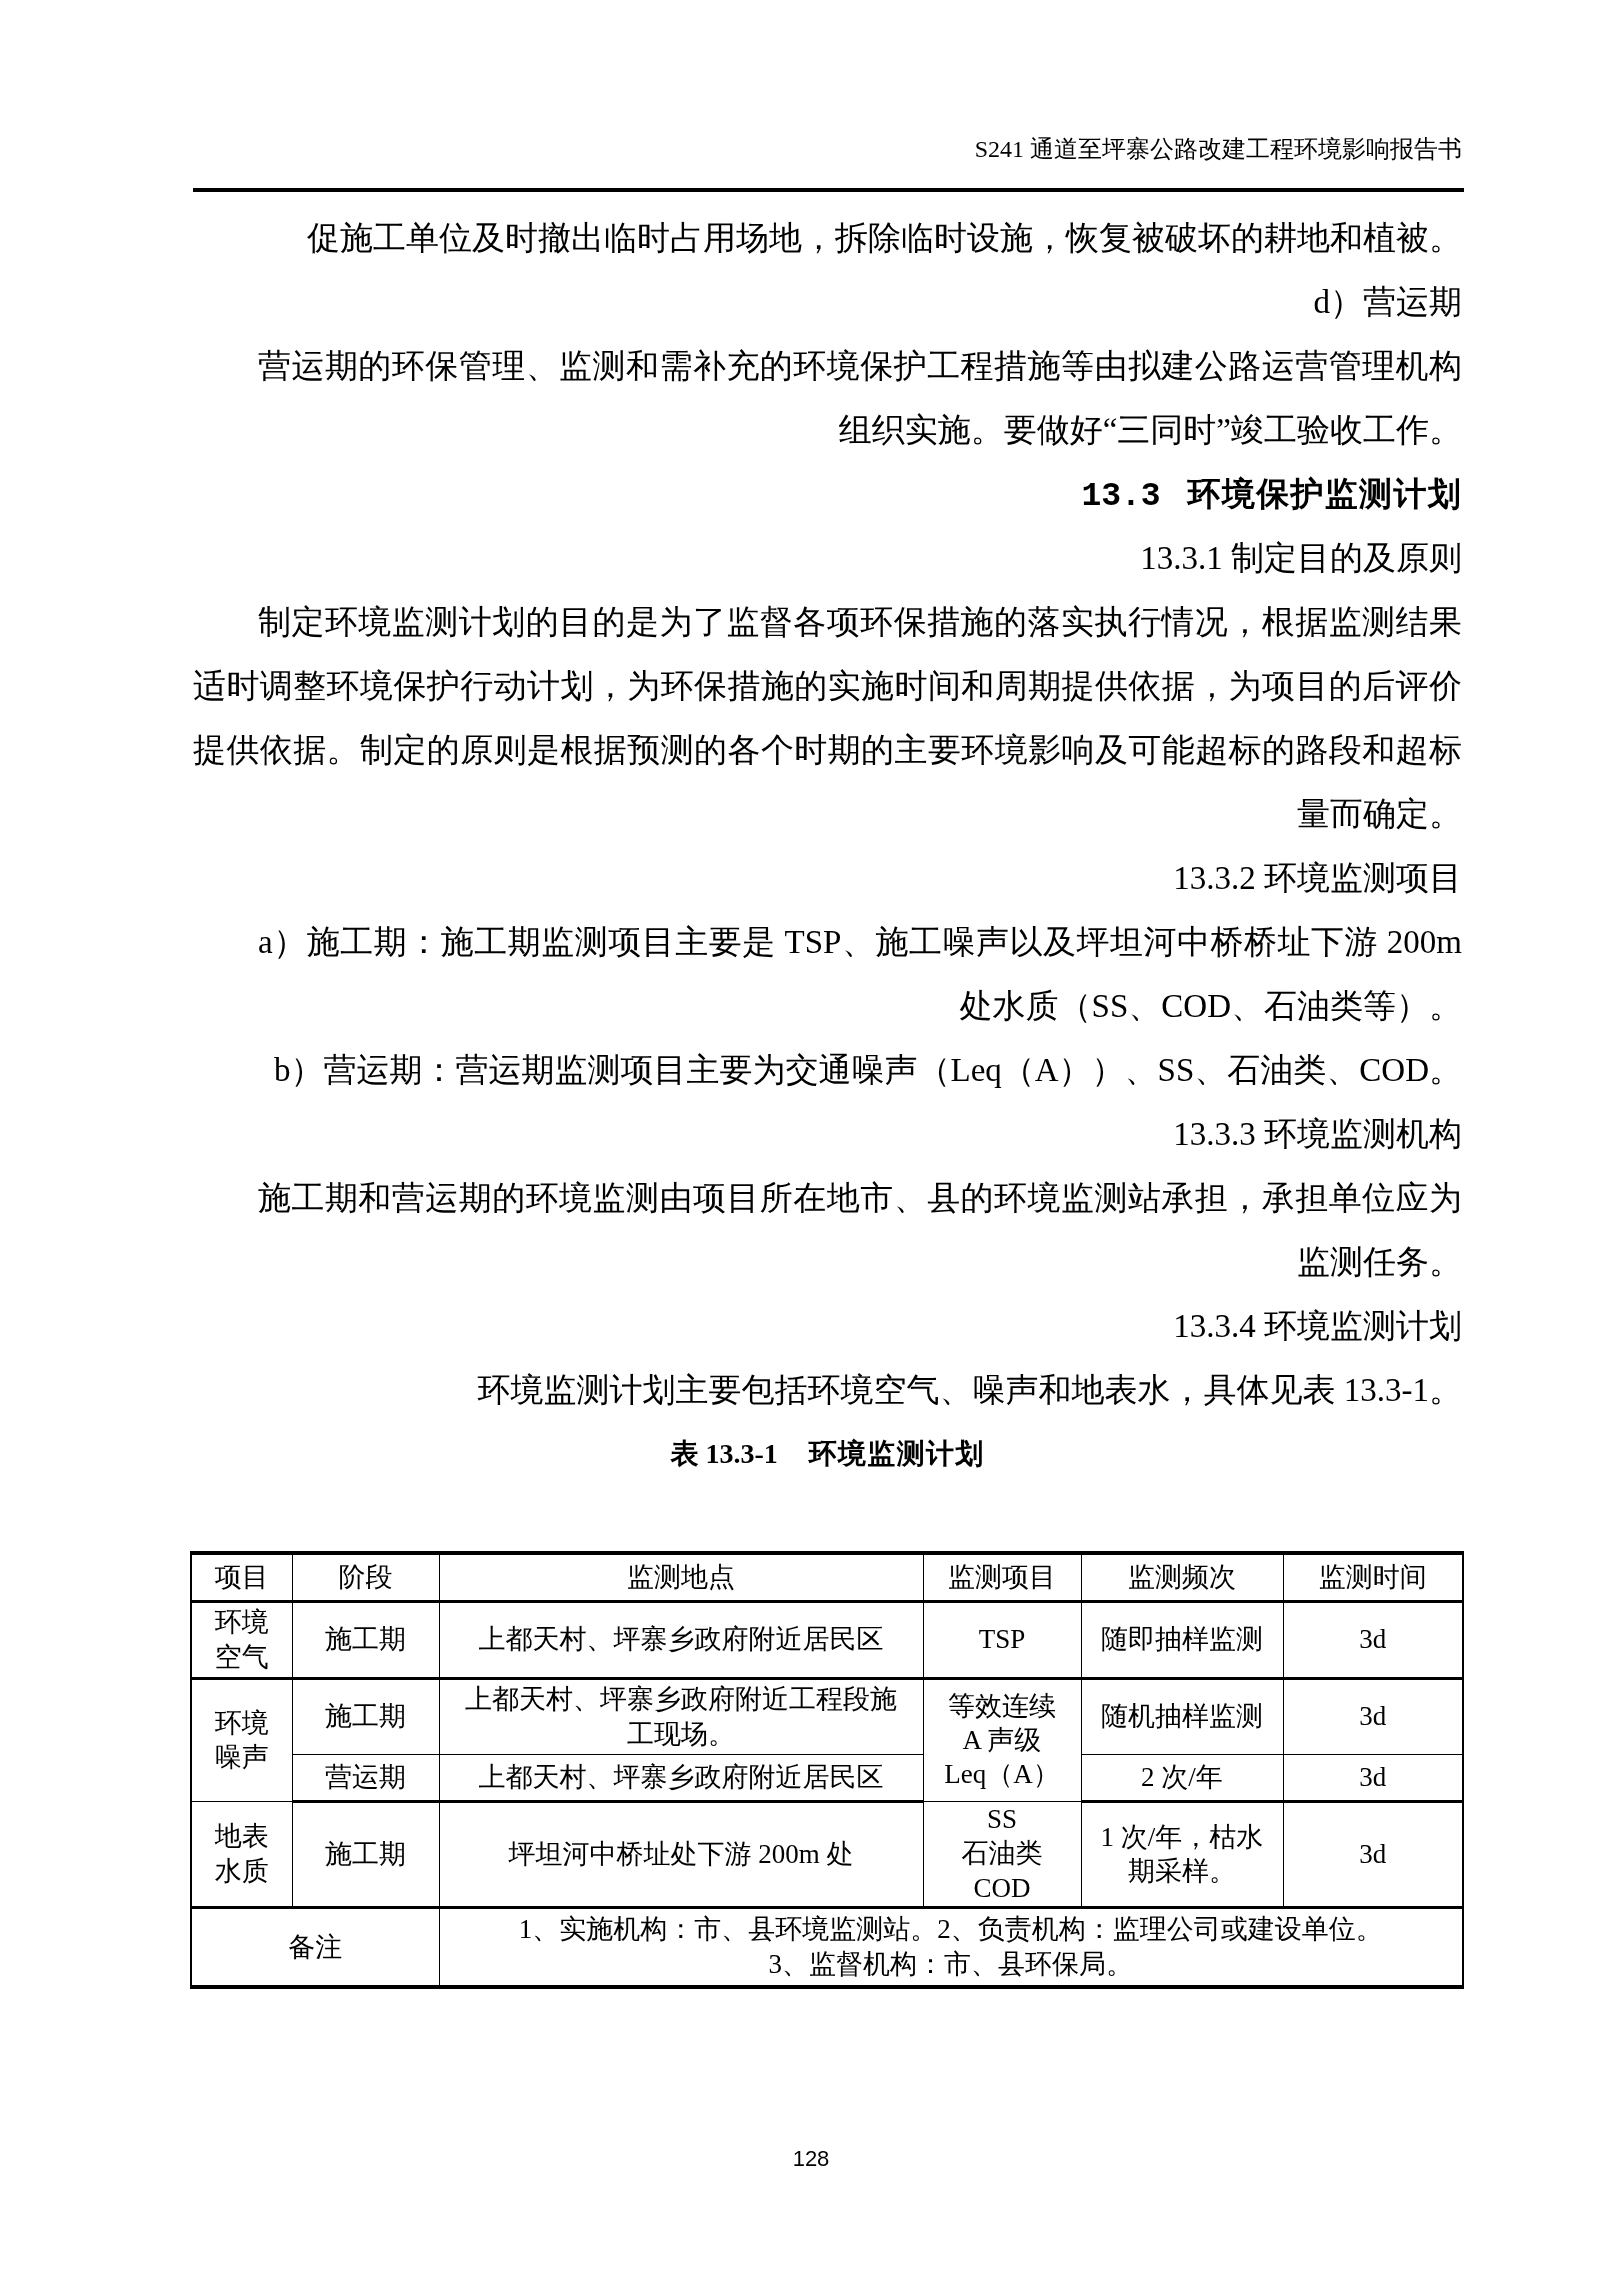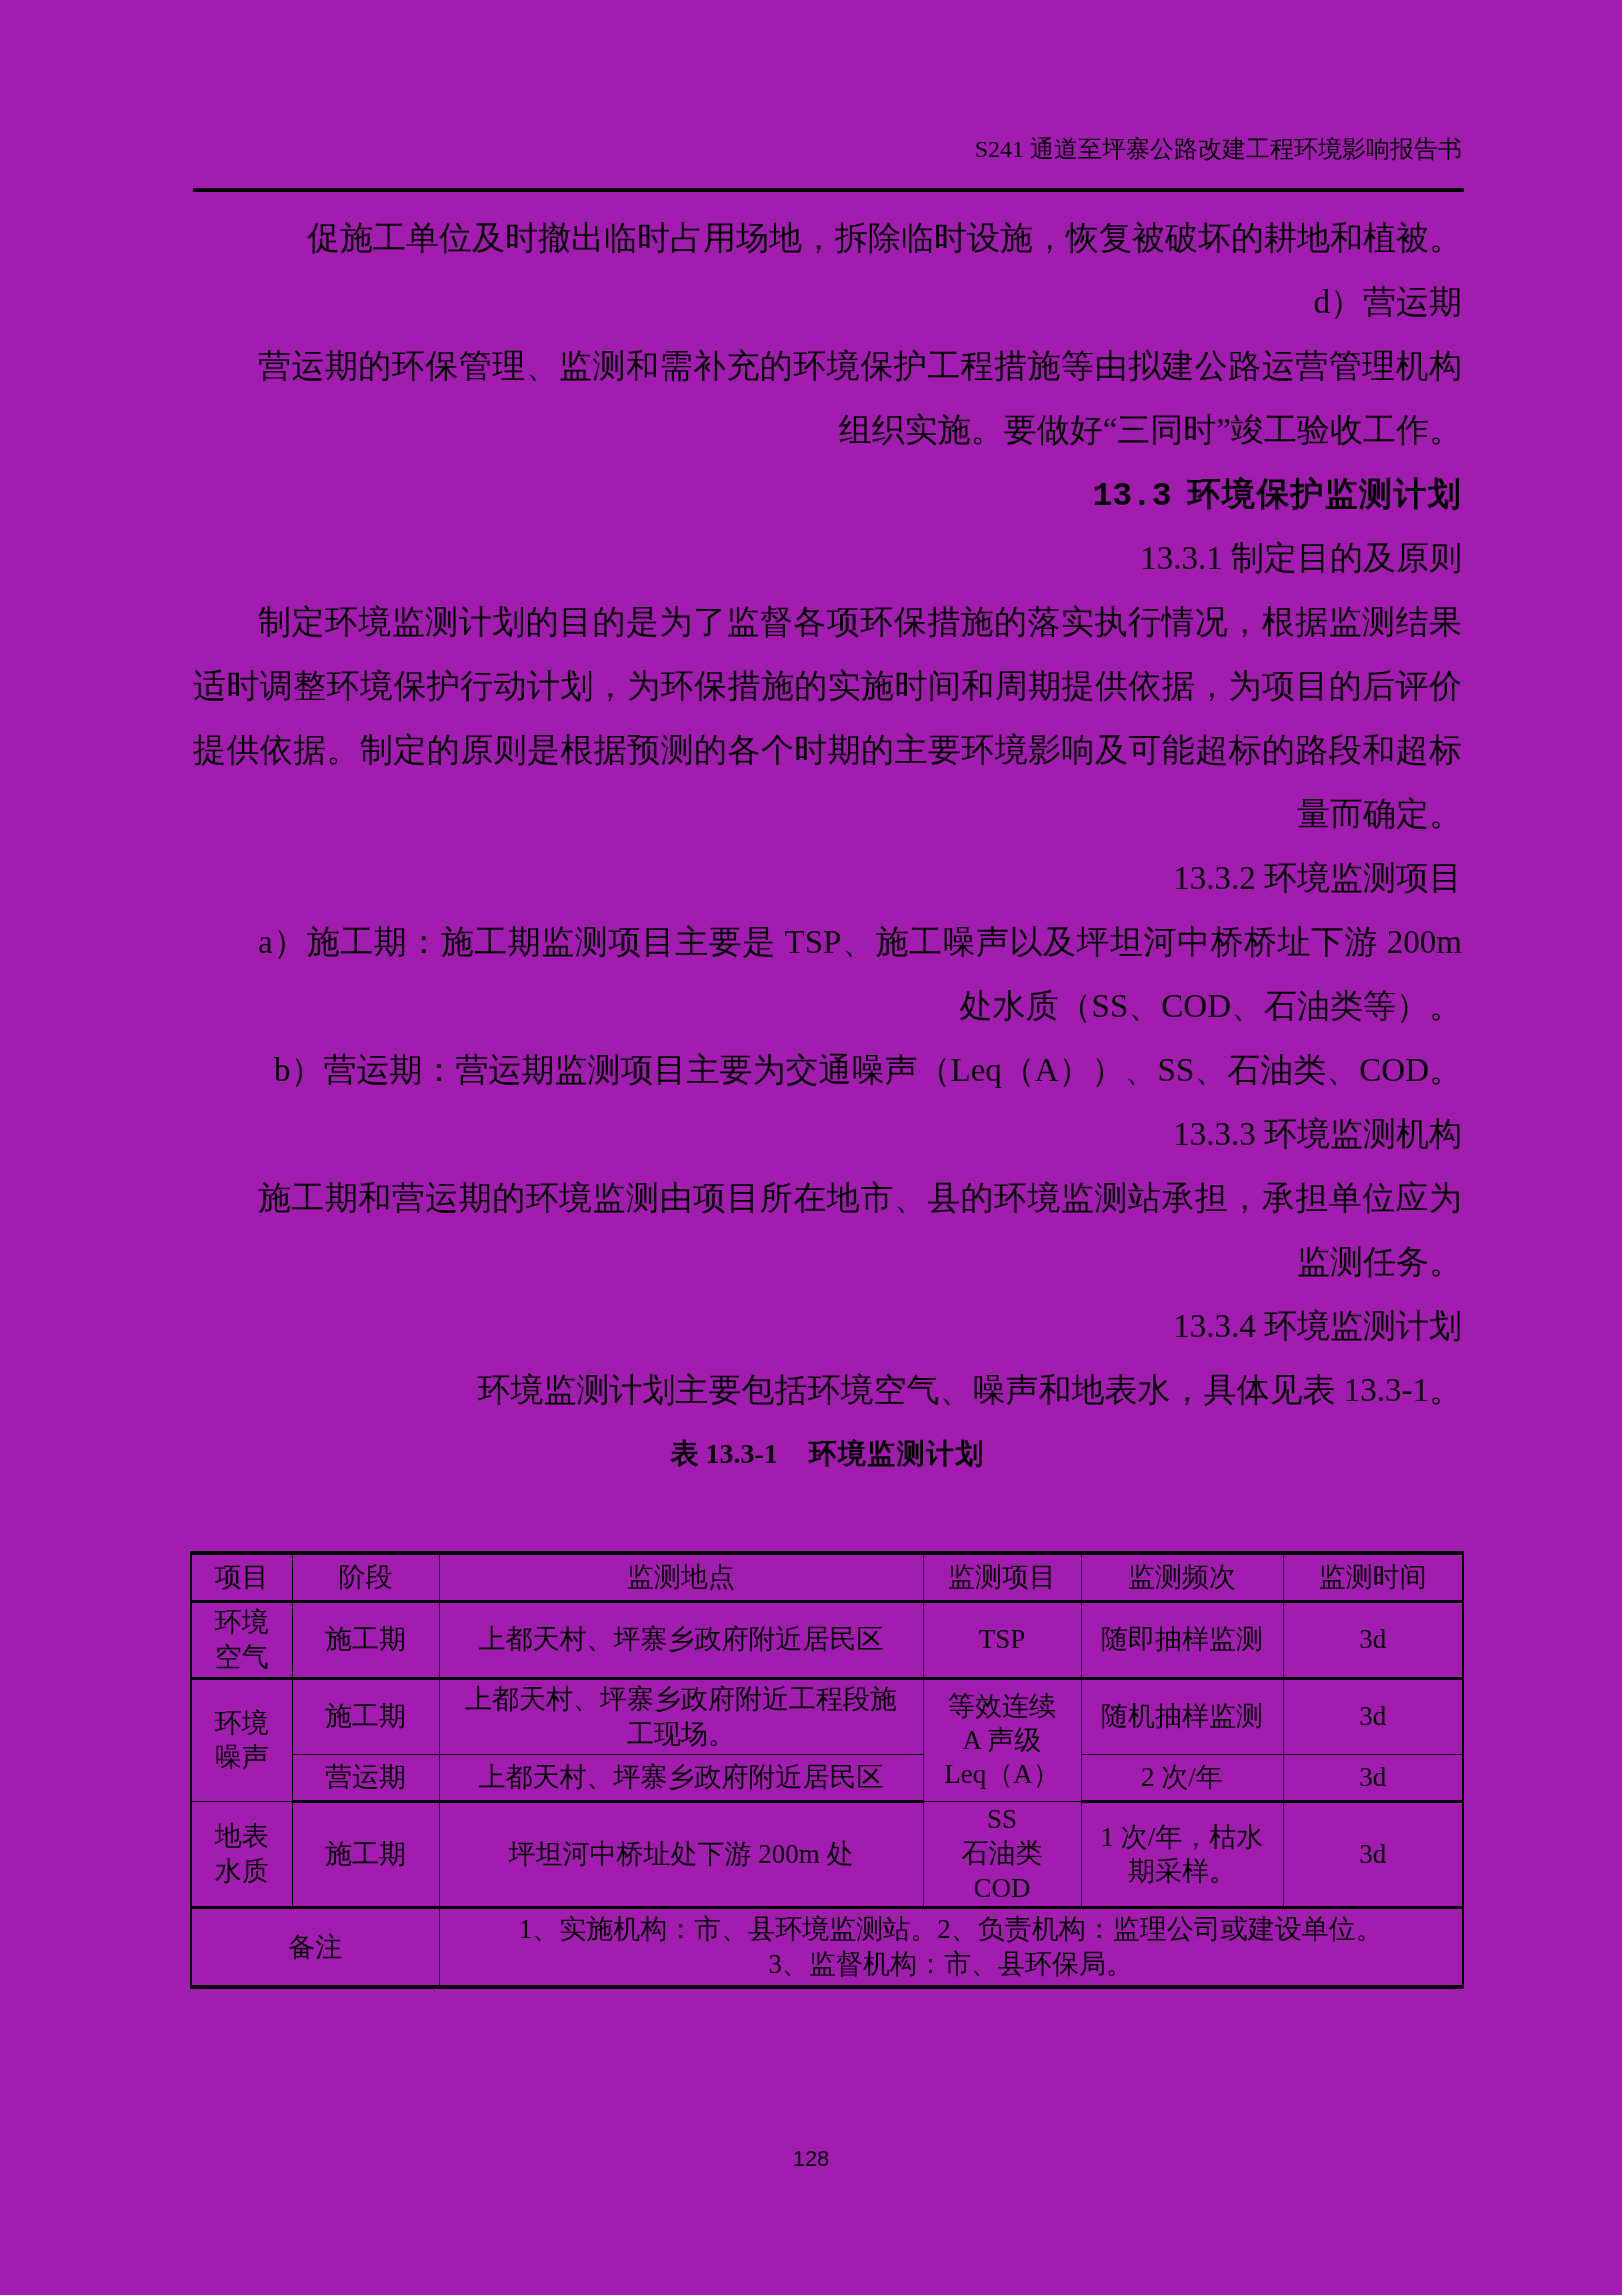--- a/index.html
+++ b/index.html
@@ -1,34 +1,34 @@
 <!DOCTYPE html>
 <html style="font-size:10.5px"><head>
 <meta charset="utf-8">
 <style>
   html,body{margin:0;padding:0;background:#888;}
   .page{
-    position:relative;width:1622px;height:2295px;background:#a21caf;
+    position:relative;width:1622px;height:2295px;background:#ffffff;
     font-family:"Liberation Serif","DejaVu Serif",serif;color:#000;
     margin:0 auto;overflow:hidden;
   }
   
   .pheader{
     position:absolute;top:133px;left:193px;width:1269px;
     text-align:right;font-size:24px;line-height:33px;white-space:nowrap;
   }
   .hrule{position:absolute;top:188px;left:193px;width:1271px;height:3.9px;background:#000;}
 
   
   .content{position:absolute;left:193px;top:206px;width:1269px;font-size:33px;}
   .ln{height:64px;line-height:64px;text-align:right;}
   .ind{text-indent:65px;}
   .j{text-align:justify;text-align-last:justify;}
   .h133 .hnum{font-weight:bold;font-family:Liberation Mono, monospace;}
-  .h133 .htxt{font-weight:bold;font-family:"Liberation Sans","DejaVu Sans",sans-serif;margin-left:16px;letter-spacing:1.3px;}
+  .h133 .htxt{font-weight:bold;font-family:"Liberation Sans","DejaVu Sans",sans-serif;margin-left:27px;letter-spacing:1.3px;}
 
   
   .caption{height:64px;line-height:64px;text-align:center;font-size:28px;font-weight:bold;}
   .caption .cap-label{font-family:"Liberation Serif","DejaVu Serif",serif;}
   .caption .cap-name{font-family:"Liberation Sans","DejaVu Sans",sans-serif;margin-left:31px;letter-spacing:1.3px;}
 
   
   table.monitor{
     position:absolute;left:190px;top:1551px;width:1270px;
     border-collapse:collapse;table-layout:fixed;

